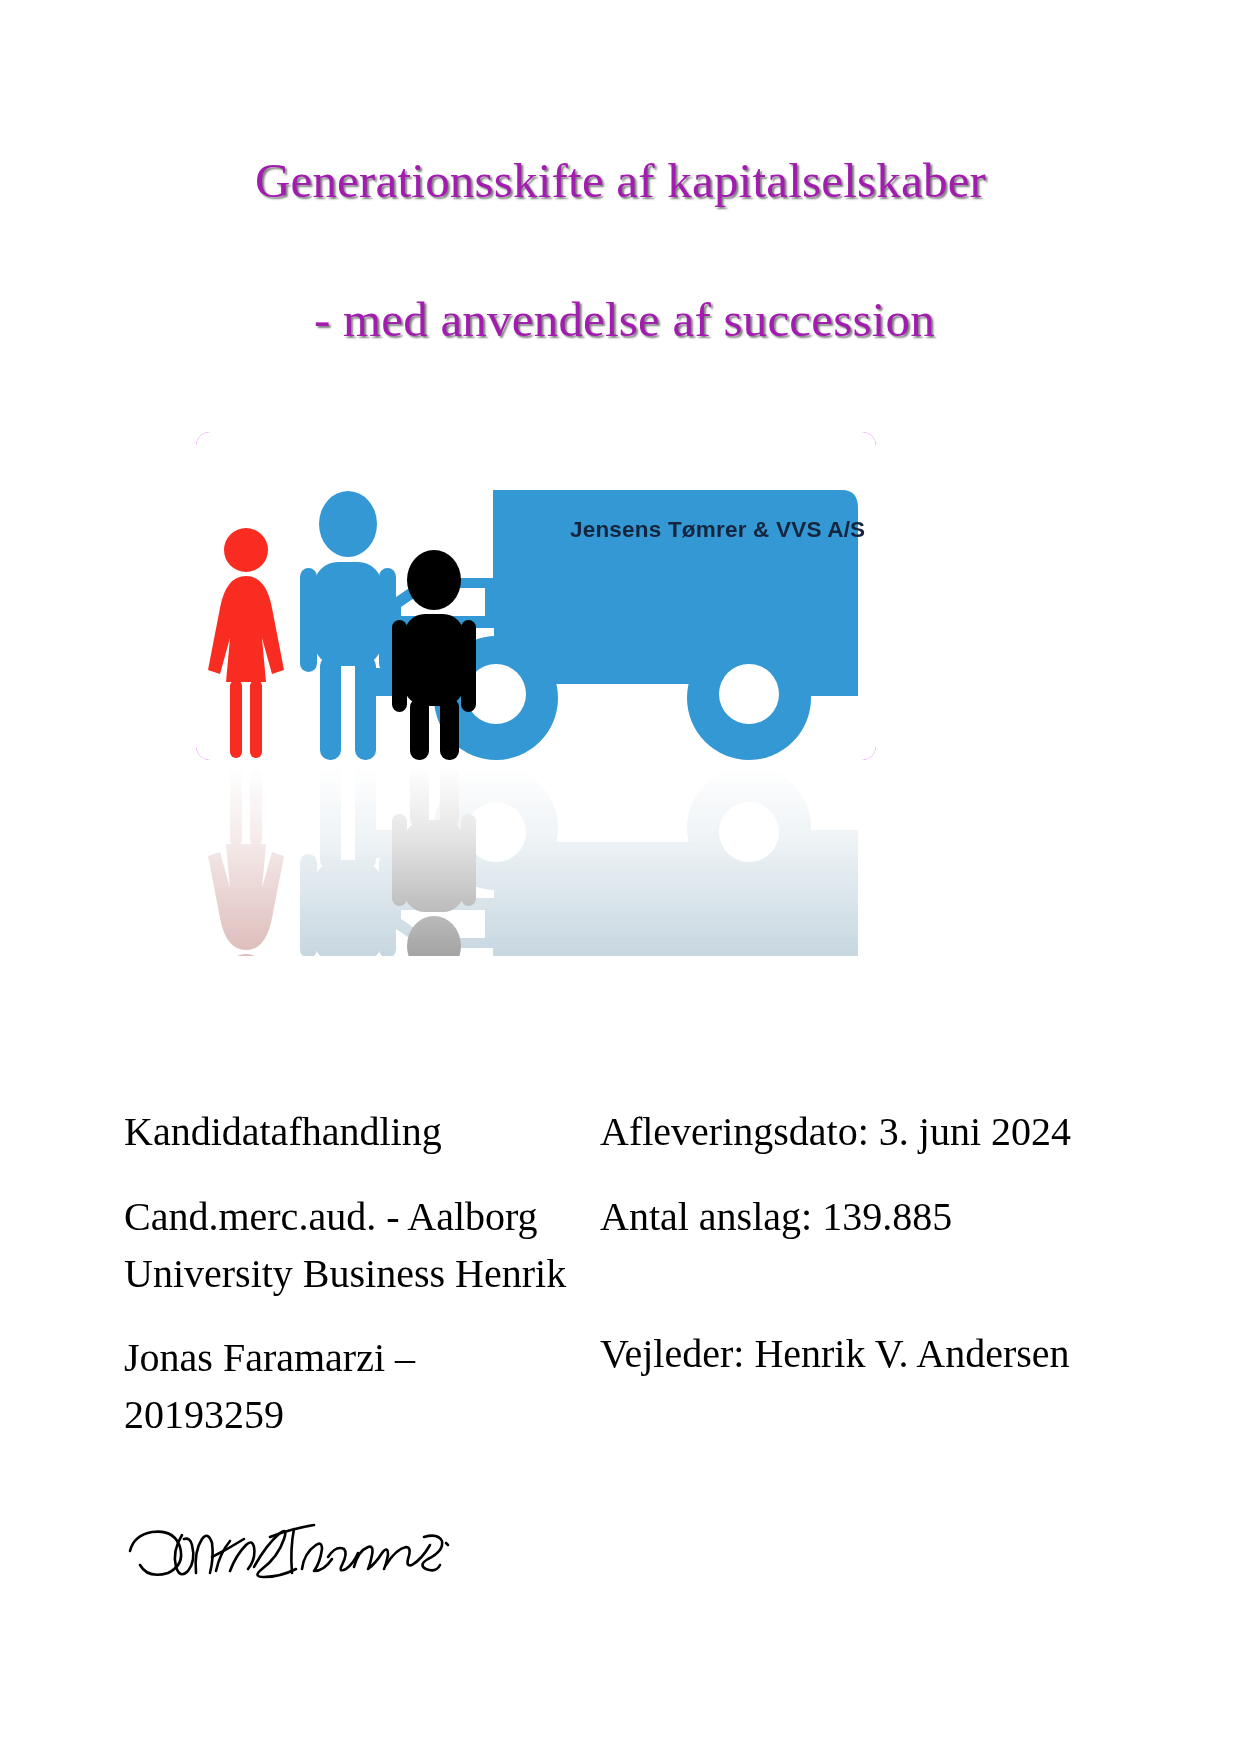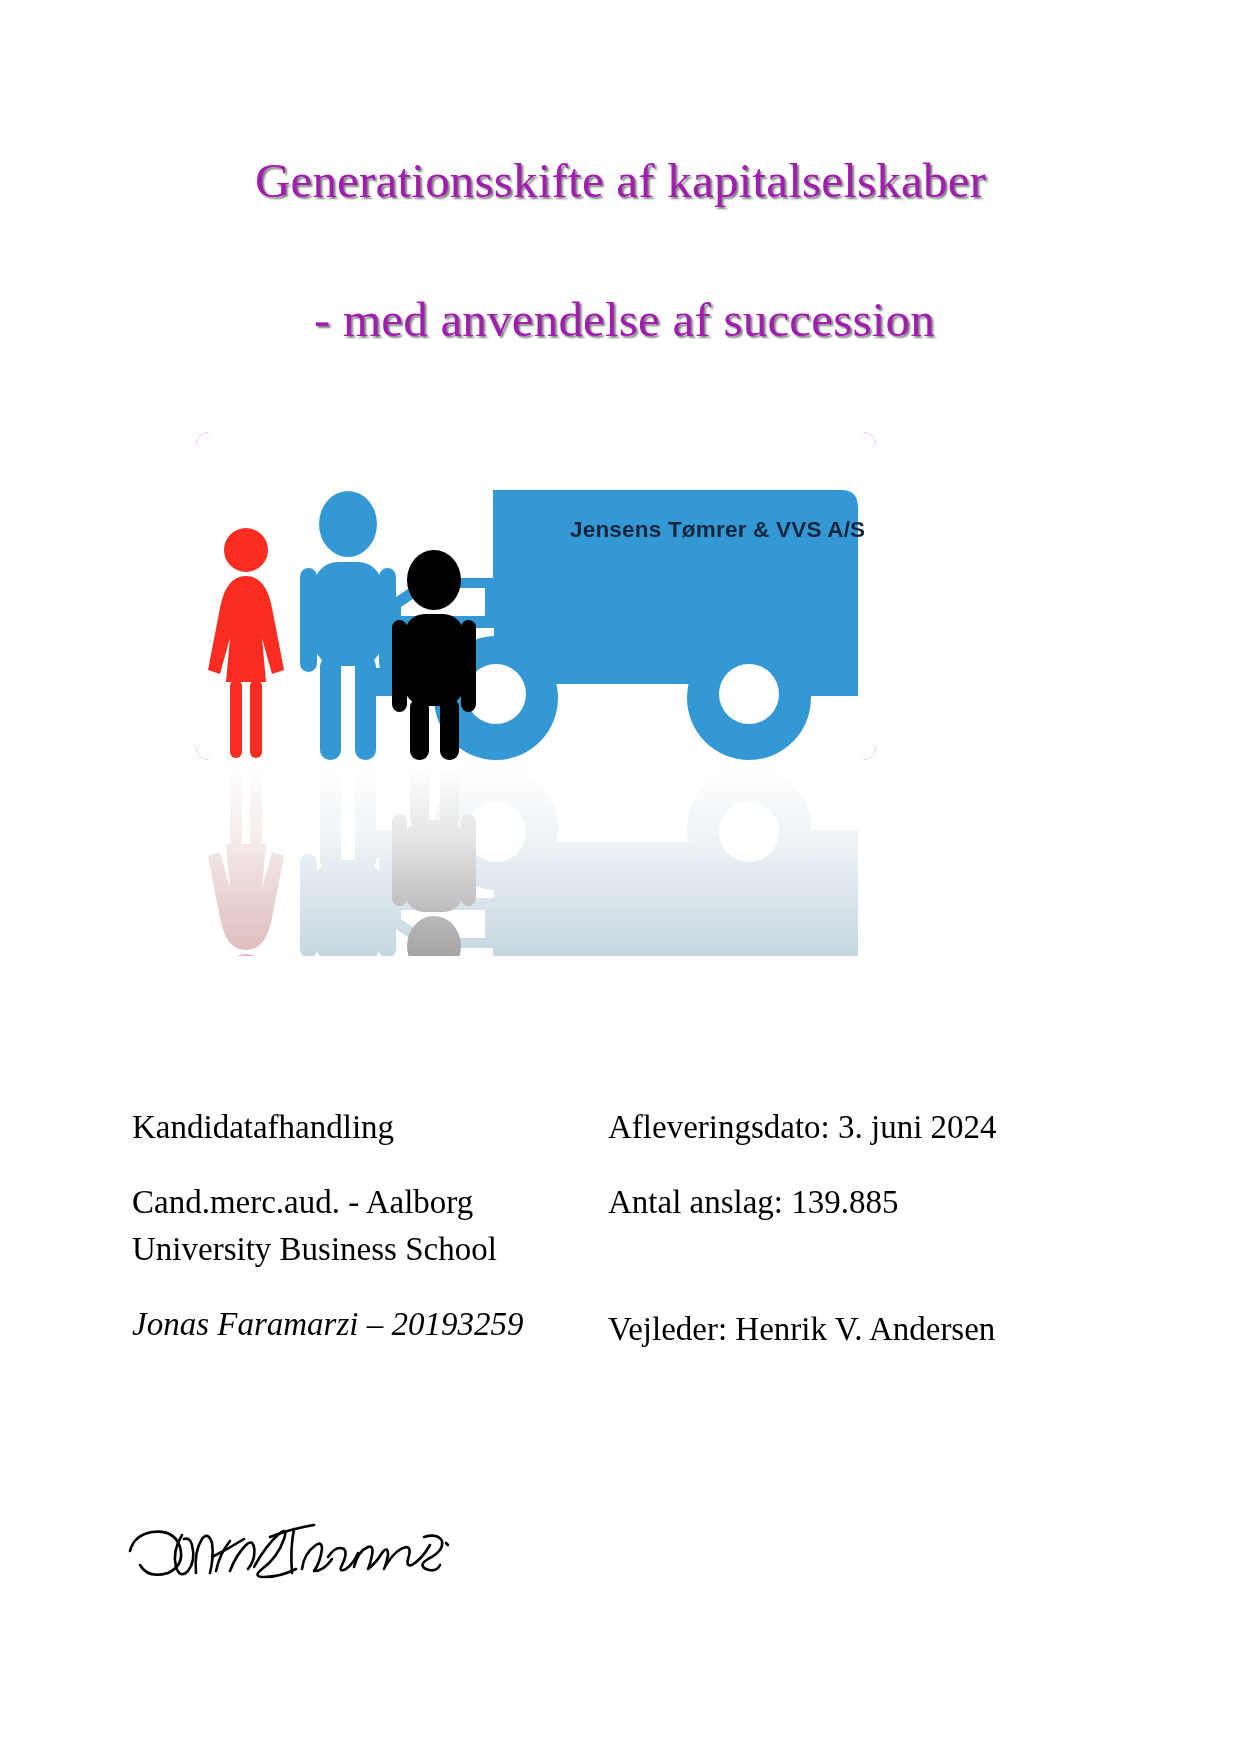--- a/index.html
+++ b/index.html
@@ -100,26 +100,26 @@
     top: 0;
     width: 450px;
   }
   .col-right {
     position: absolute;
     left: 596px;
     top: 0;
     width: 520px;
   }
   .para {
-    font-size: 33px;
+    font-size: 40px;
     line-height: 1.42;
-    margin: 0 0 28px 12px;
+    margin: 0 0 28px 4px;
     white-space: pre-line;
   }
-  .para.tight { margin-bottom: 22px; font-style: italic; }
+  .para.tight { margin-bottom: 22px; }
   .spacer-line { height: 52px; }
 
   
   .signature {
     position: absolute;
     left: 124px;
     top: 1515px;
     width: 340px;
     height: 72px;
   }
@@ -225,21 +225,21 @@
       </svg>
     </div>
   </div>
 </div>
 
 <div class="info">
 
   <div class="col-left">
     <p class="para">Kandidatafhandling</p>
     <p class="para">Cand.merc.aud. - Aalborg
-University Business School</p>
+University Business Henrik</p>
     <p class="para tight">Jonas Faramarzi – 20193259</p>
   </div>
 
   <div class="col-right">
     <p class="para">Afleveringsdato: 3. juni 2024</p>
     <p class="para">Antal anslag: 139.885</p>
     <div class="spacer-line"></div>
     <p class="para">Vejleder: Henrik V. Andersen</p>
   </div>
 </div>

